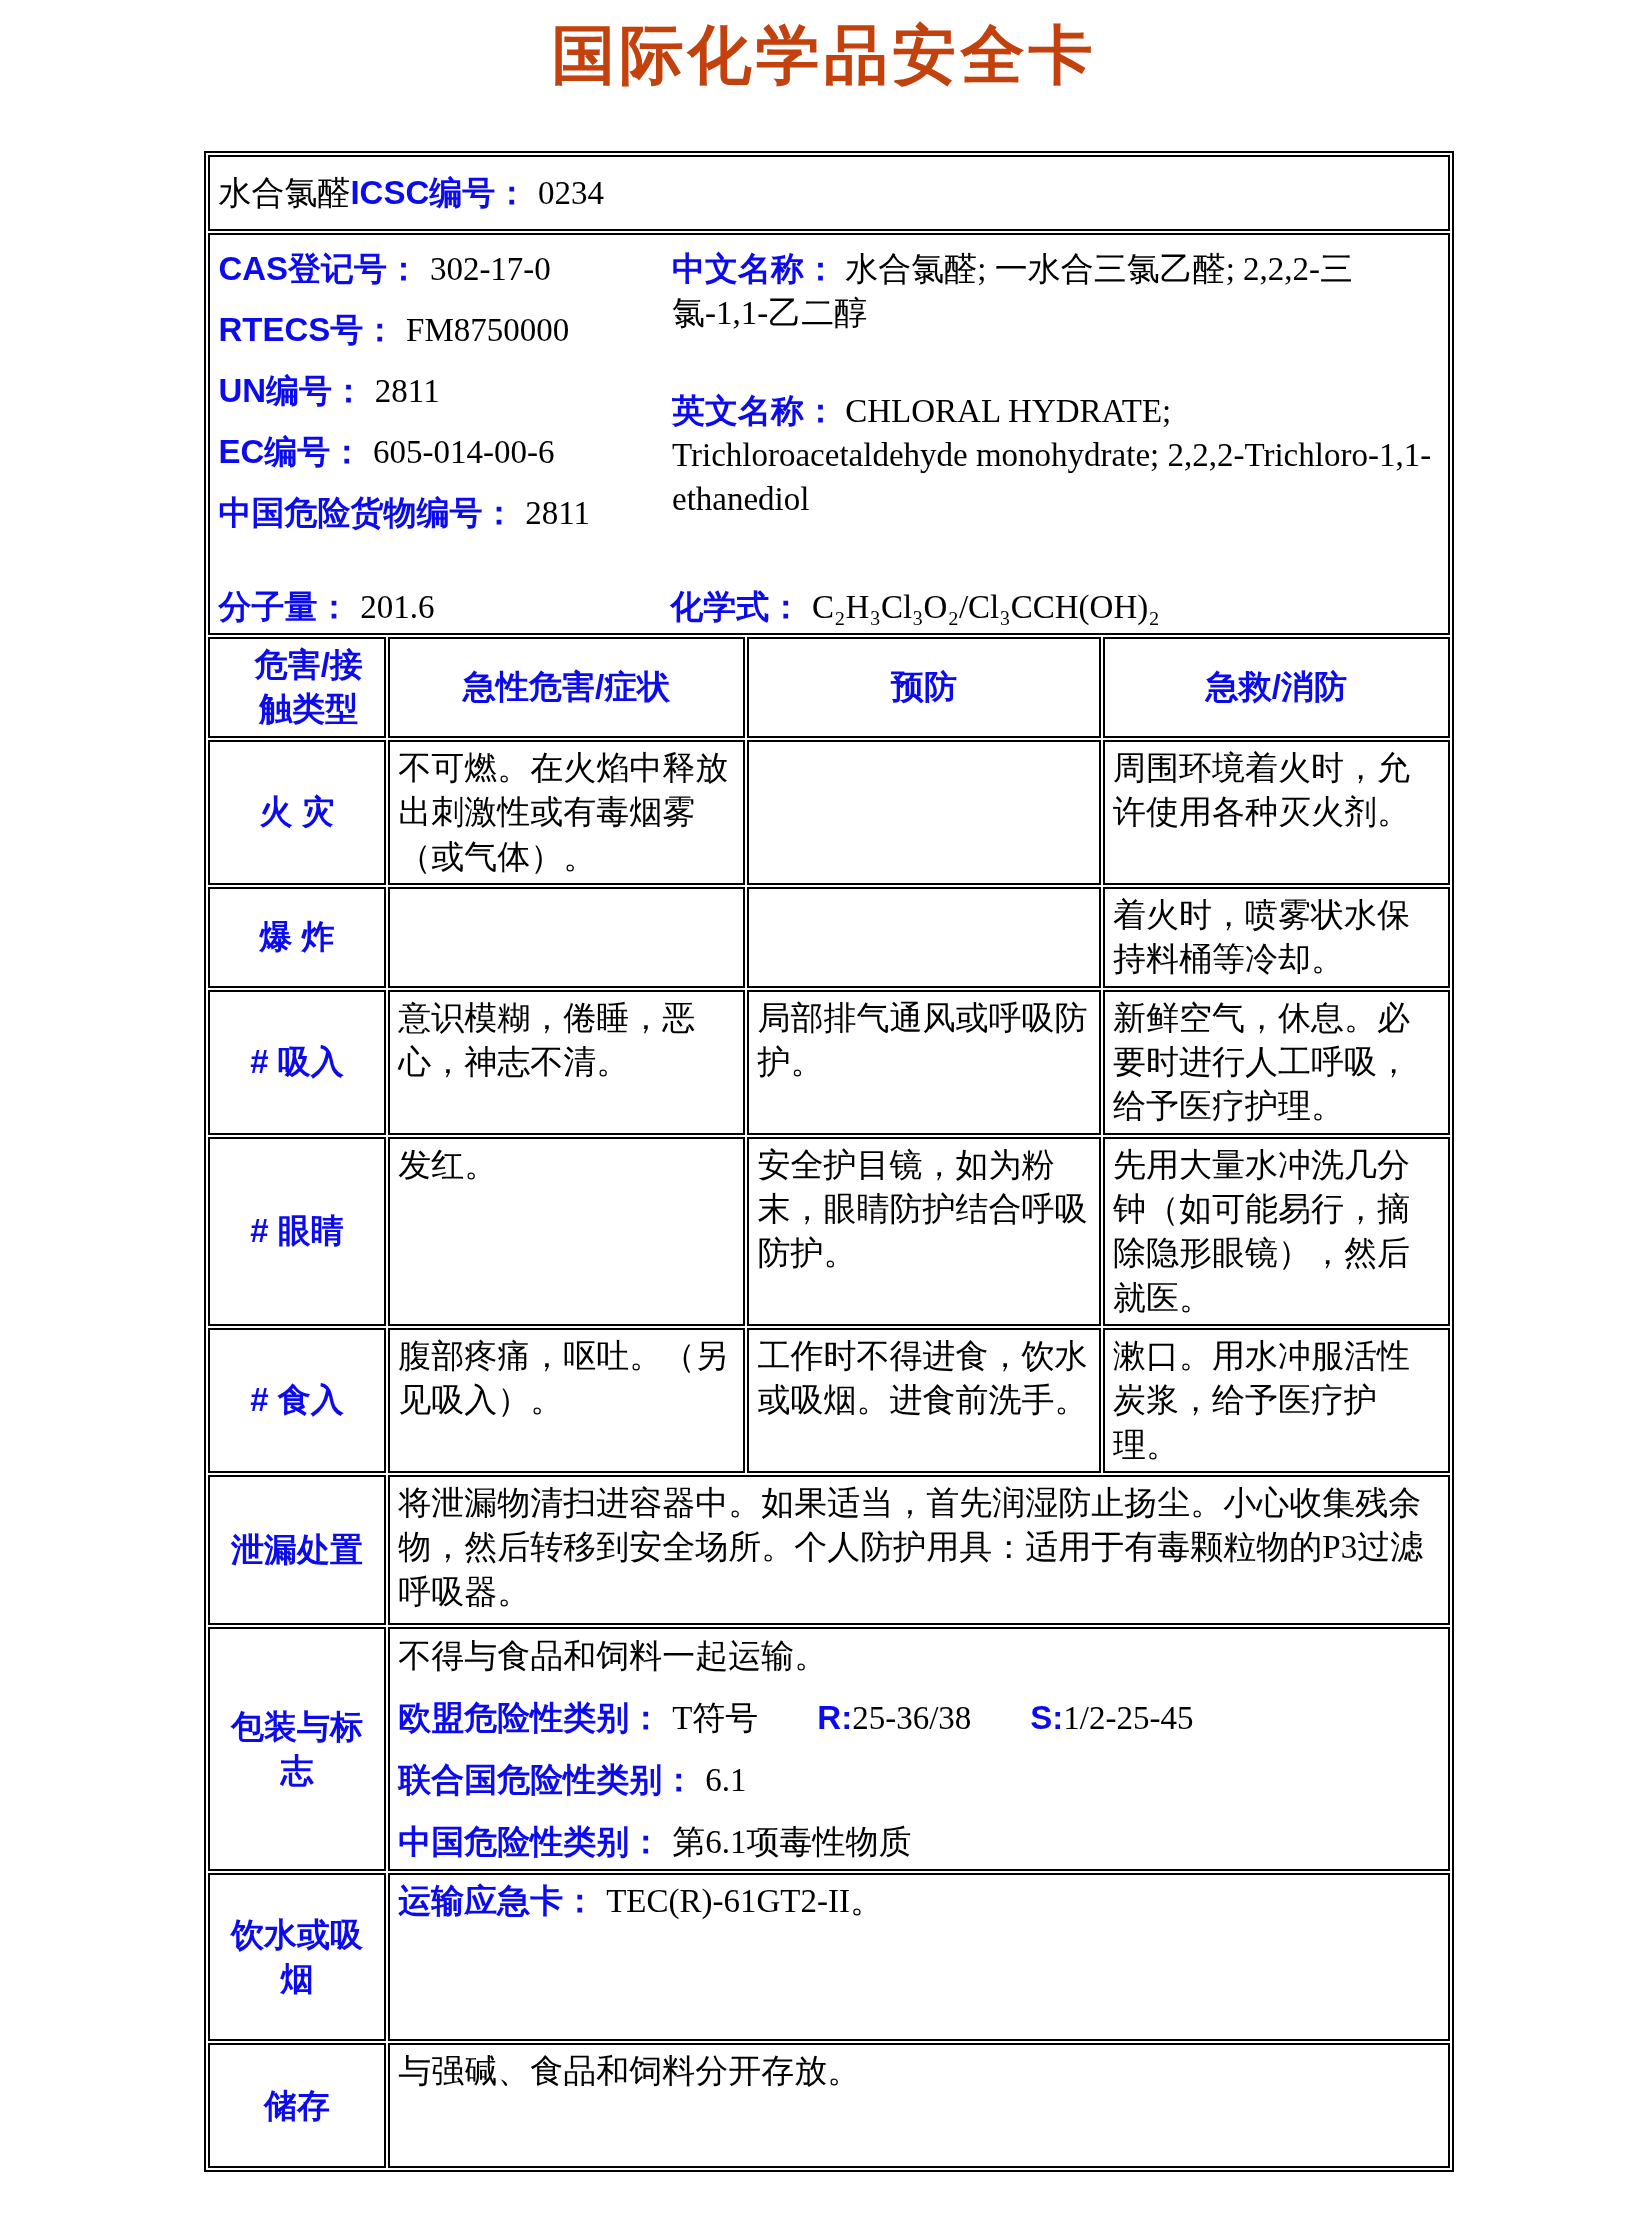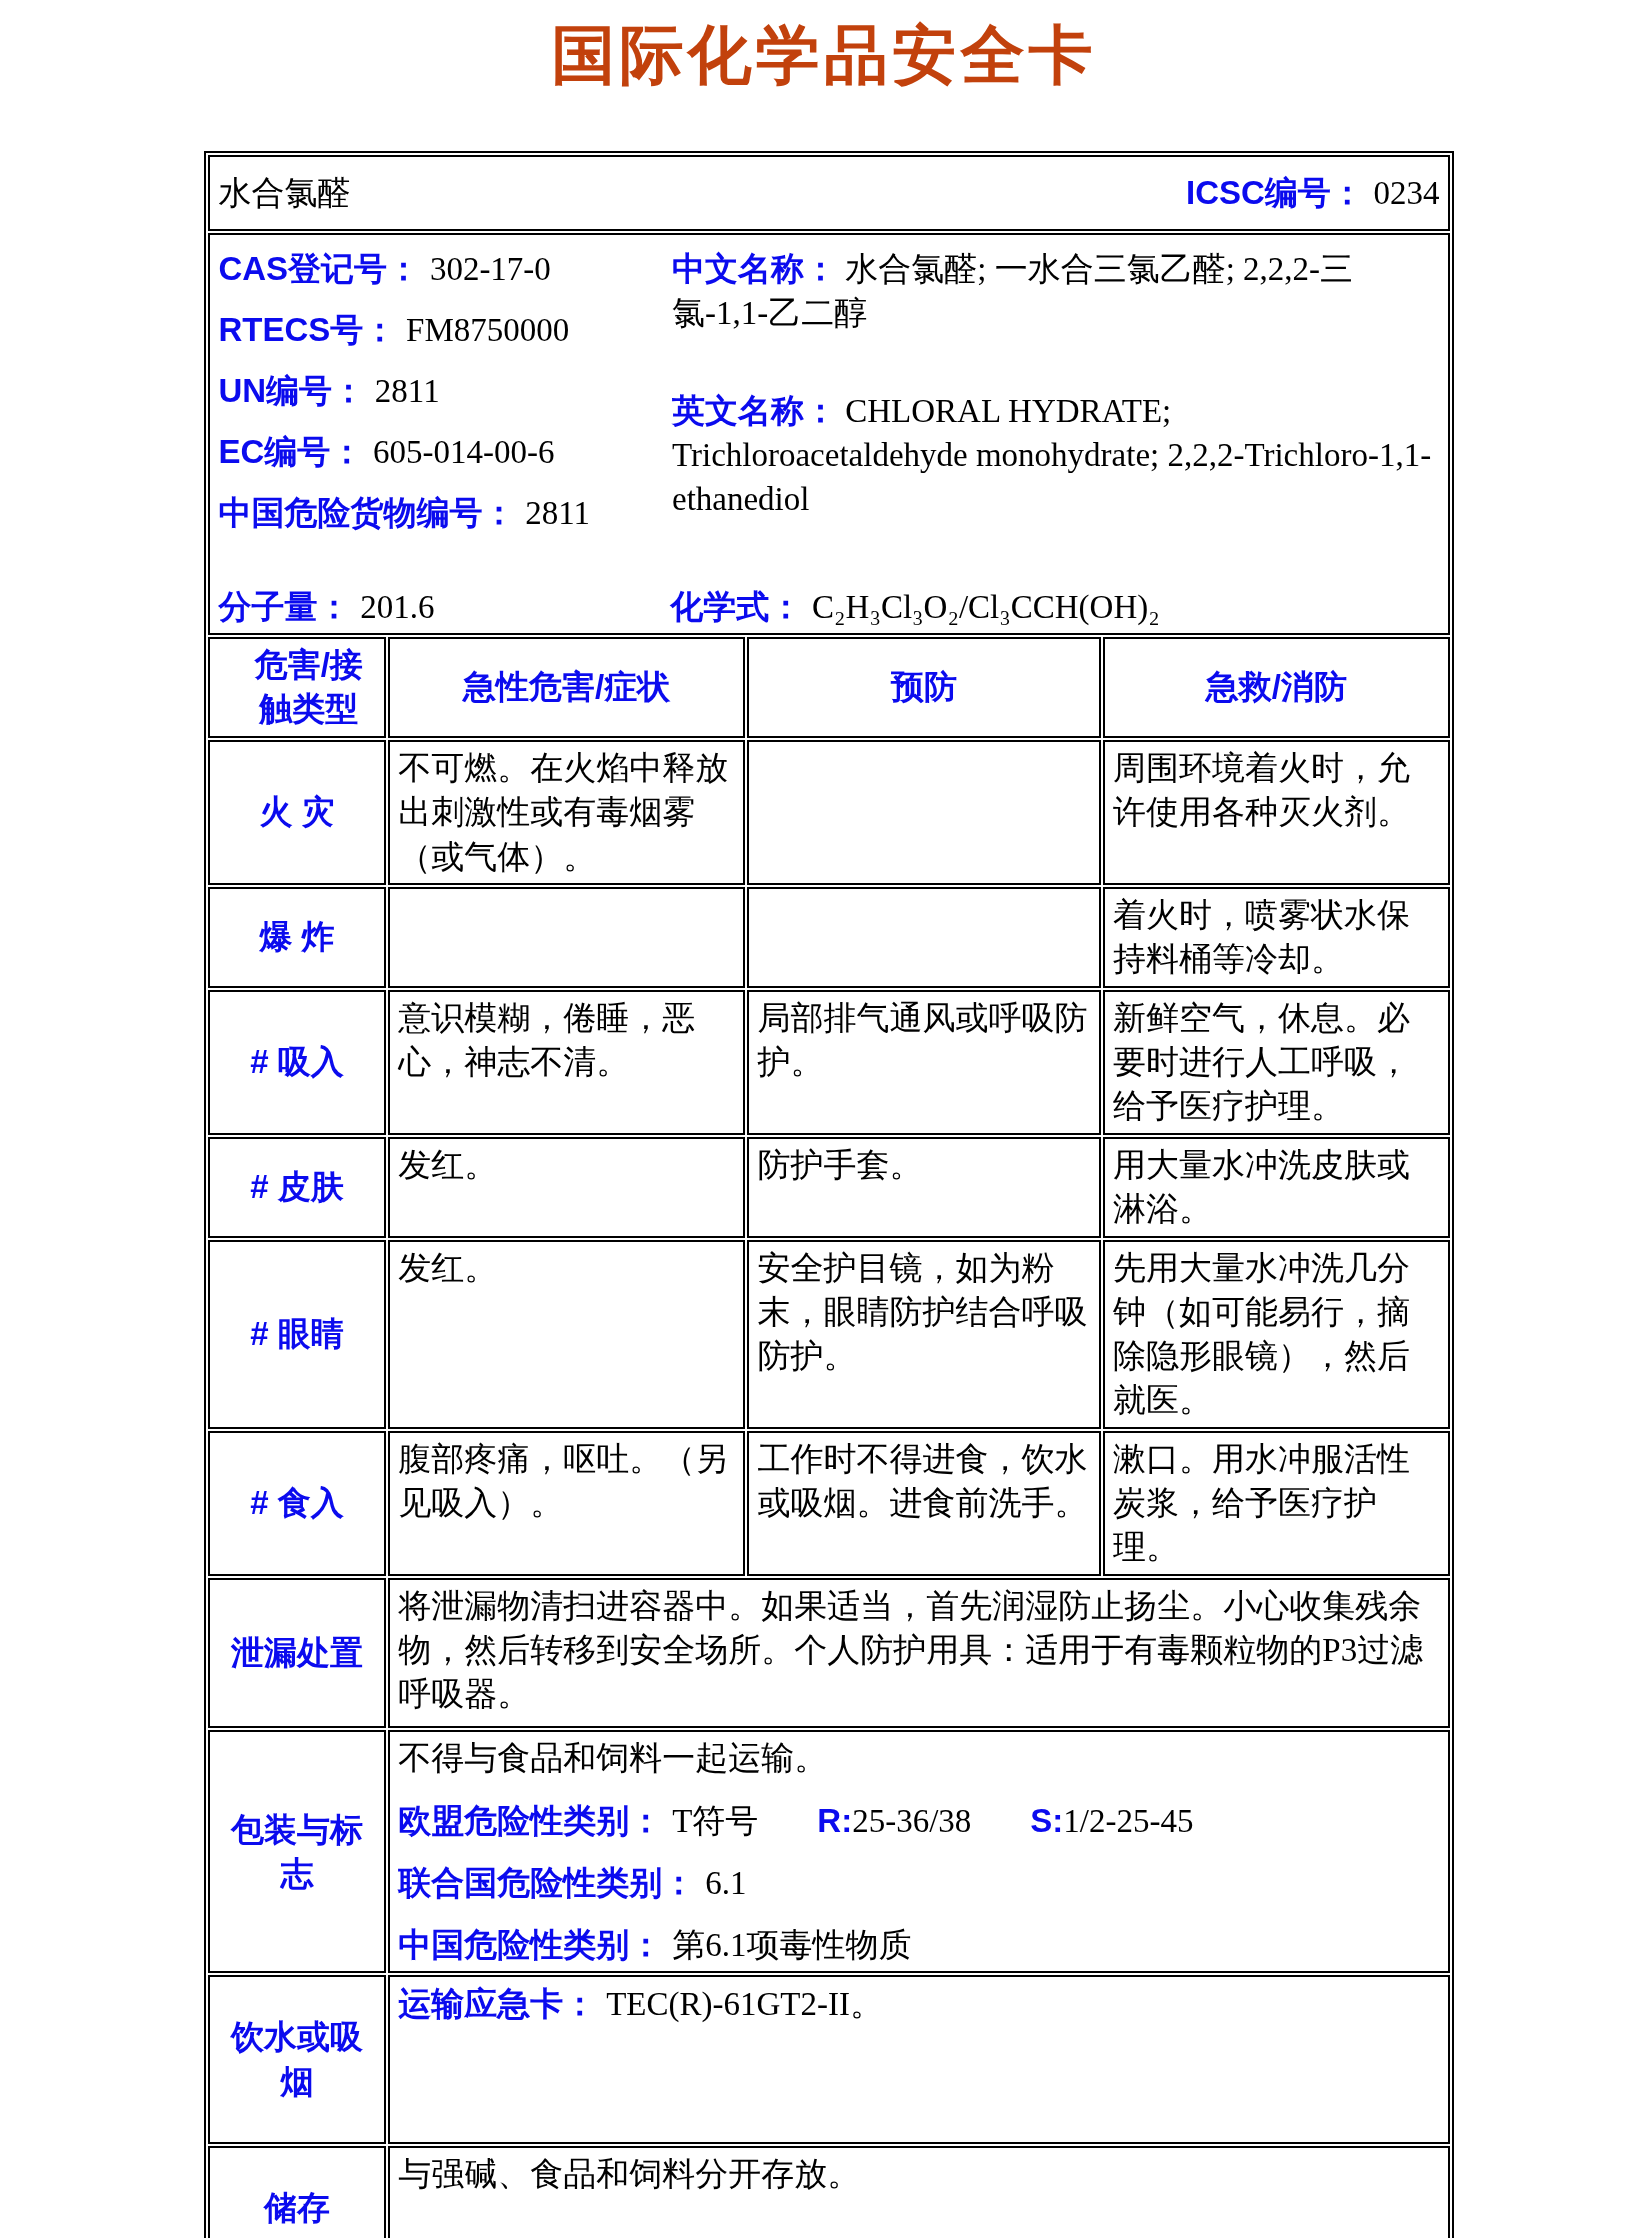--- a/index.html
+++ b/index.html
@@ -24,21 +24,21 @@
     border:2.1px solid #000; padding:4.2px 8.4px;
     font-size:33px; line-height:1.34; vertical-align:top;
     overflow:hidden;
   }
   .blue {
     color:#0b0bee; font-weight:bold;
     font-family:"Liberation Sans","DejaVu Sans",sans-serif;
   }
   .side-label { text-align:center; vertical-align:middle !important; }
   .thead td { text-align:center; vertical-align:middle !important; font-size:34px; }
-  .top-row { display:flex; justify-content:space-between; align-items:center; }
+  .top-row { display:flex; align-items:center; }
   .info-top { display:flex; }
   .ids { width:37%; }
   .id-line { margin:7px 0 17px 0; white-space:nowrap; }
   .id-line .val { margin-left:9.8px; }
   .names { width:63%; padding-left:2.8px; }
   .names p { margin:7px 0 0 0; }
   .names p.en { margin-top:54px; }
   .mol-row { display:flex; margin-top:32px; }
   .mol-row .mw { width:37%; }
   .pack p { margin:0 0 18px 0; }
@@ -115,26 +115,20 @@
   </tr>
 
 
   <tr>
     <td class="blue side-label" style="height:106px;"># 吸入</td>
     <td>意识模糊，倦睡，恶心，神志不清。</td>
     <td>局部排气通风或呼吸防护。</td>
     <td>新鲜空气，休息。必要时进行人工呼吸，给予医疗护理。</td>
   </tr>
 
-  <tr>
-    <td class="blue side-label" style="height:70px;"># 皮肤</td>
-    <td>发红。</td>
-    <td>防护手套。</td>
-    <td>用大量水冲洗皮肤或淋浴。</td>
-  </tr>
 
   <tr>
     <td class="blue side-label" style="height:138px;"># 眼睛</td>
     <td>发红。</td>
     <td>安全护目镜，如为粉末，眼睛防护结合呼吸防护。</td>
     <td>先用大量水冲洗几分钟（如可能易行，摘除隐形眼镜），然后就医。</td>
   </tr>
 
   <tr>
     <td class="blue side-label" style="height:113px;"># 食入</td>

